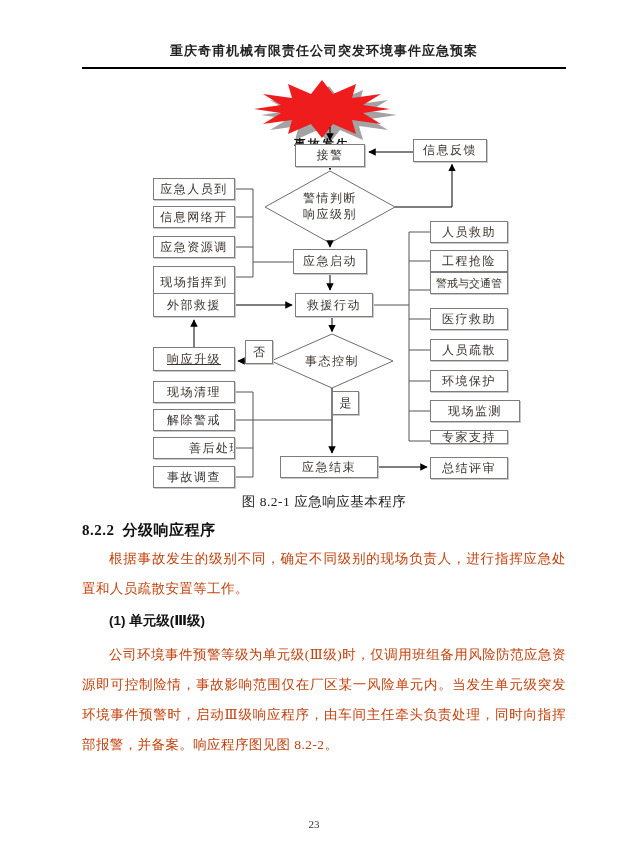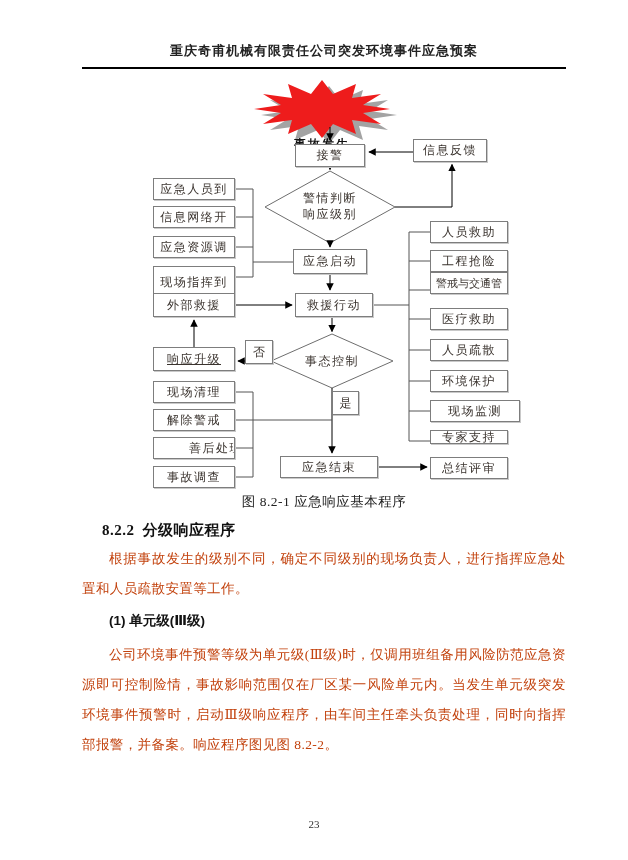--- a/index.html
+++ b/index.html
@@ -44,21 +44,20 @@
   }
   .burst-label { color:#111; font-weight:bold; letter-spacing:2px; }
   .body-text { position:absolute; left:82px; top:493px; width:484px; }
   .fig-caption {
     text-align:center; font-size:13.5px; color:#222; letter-spacing:0.5px;
   }
   .sec-heading {
     margin-top:10px; font-size:15px; font-weight:bold; color:#111;
     font-family:"Liberation Sans","DejaVu Sans",sans-serif;
     letter-spacing:0.5px;
-    margin-left:20px;
   }
   .sec-heading .num { font-family:"Liberation Serif","DejaVu Serif",serif; margin-right:8px; }
   .para {
     margin-top:4px; font-size:13.5px; line-height:30px;
     text-align:justify; text-indent:2em; color:#c2410c; letter-spacing:0.4px;
   }
   .sub-heading {
     margin-top:2px; padding-left:2em; font-size:13.5px; line-height:30px;
     font-weight:bold; color:#111;
     font-family:"Liberation Sans","DejaVu Sans",sans-serif;

